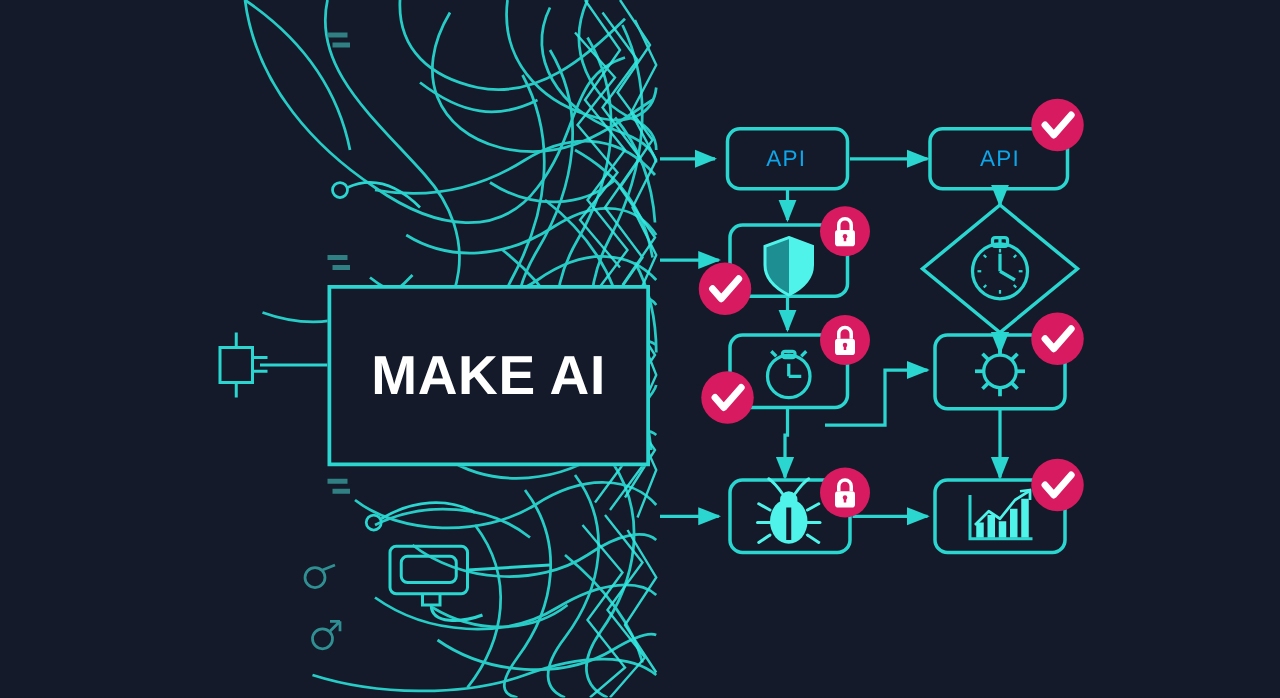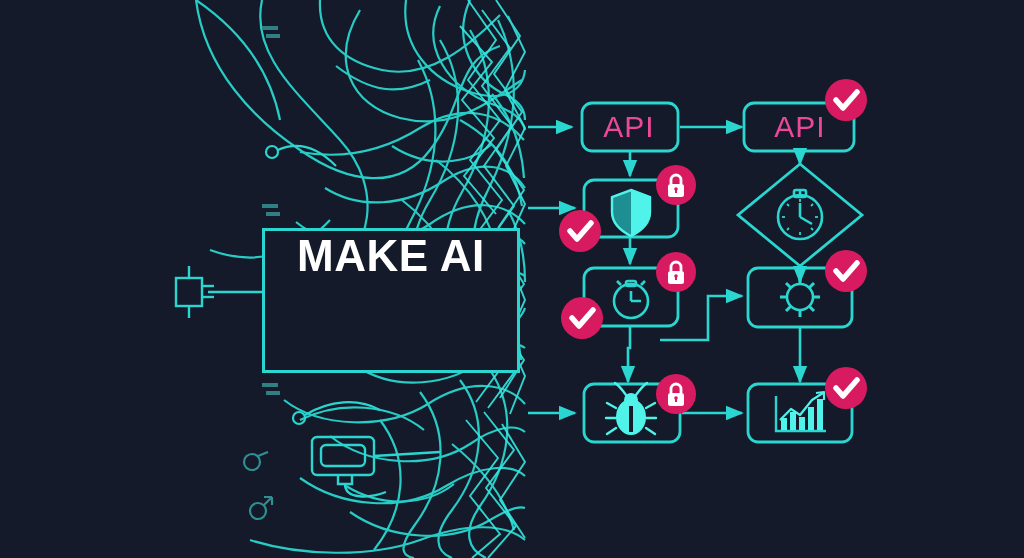--- a/index.html
+++ b/index.html
@@ -8,36 +8,36 @@
     background:#141a29;
     font-family:"Liberation Sans", sans-serif;
     position:relative;
   }
   #stage{position:absolute;inset:0;width:1024px;height:558px;}
   svg#art{position:absolute;left:0;top:0;width:1024px;height:558px;display:block;}
   .title-box{
     position:absolute;
     border:3px solid #2ad6cf;
     background:#141a29;
-    display:flex;flex-direction:column;
+    display:flex;flex-direction:column;justify-content:center;
     box-sizing:border-box;
   }
   .title-line{
     color:#ffffff;
     font-weight:bold;
     font-size:44px;
     line-height:50px;
     letter-spacing:0.5px;
     padding-left:32px;
     white-space:nowrap;
   }
   .node-label{
     position:absolute;
-    color:#ec4899;
-    font-size:30px;
+    color:#0ea5e9;
+    font-size:18px;
     letter-spacing:1px;
     white-space:nowrap;
     transform:translate(-50%,-50%);
   }
 </style>
 </head>
 <body style="background: rgb(20, 26, 41);">
 
 <div id="stage">
 

